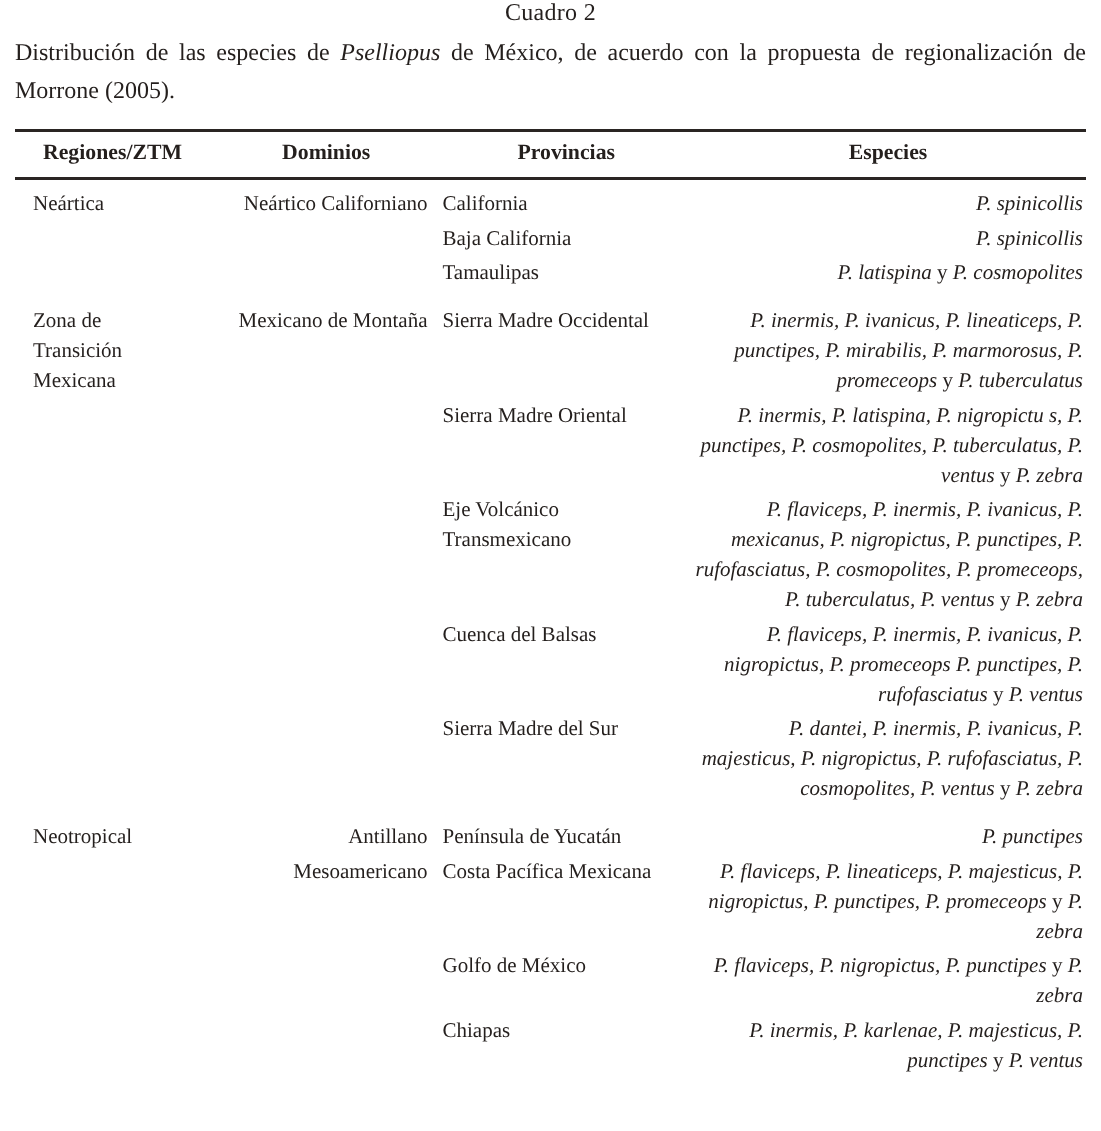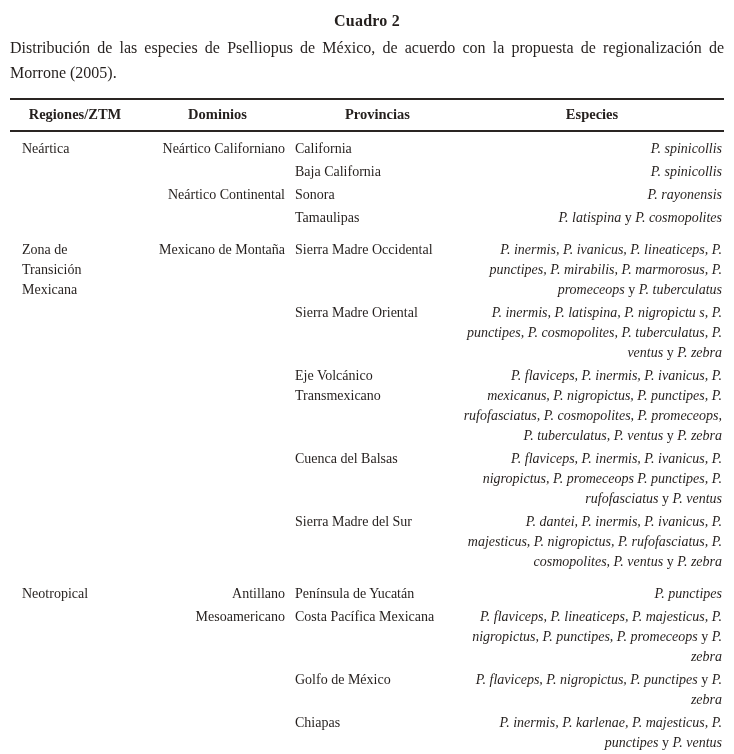--- a/index.html
+++ b/index.html
@@ -7,32 +7,31 @@
     width: 734px; height: 754px;
     background: #ffffff;
     color: #241f1d;
     font-family: "Liberation Serif", "DejaVu Serif", serif;
     overflow: hidden;
   }
   .page { padding: 0 10px; }
 
   .table-title {
     text-align: center;
-    font-weight: bold;
+    font-weight: normal;
     font-size: 16px;
-    padding-top: 12px;
     letter-spacing: 0.2px;
   }
   .caption {
     margin-top: 5px;
     font-size: 16px;
     line-height: 25px;
     text-align: justify;
   }
-  .caption .genus { }
+  .caption .genus { font-style: italic; }
 
   .dtable { margin-top: 13px; }
   .rule-top    { border-top: 2px solid #2a2523; }
   .rule-mid    { border-top: 2px solid #2a2523; }
 
   .grid {
     display: grid;
     grid-template-columns: 130px 155px 165px 1fr;
     column-gap: 0;
   }
@@ -79,26 +78,20 @@
           <div class="cell-region"><span class="inner">Neártica</span></div>
           <div class="cell-dominio">Neártico Californiano</div>
           <div class="cell-prov">California</div>
           <div class="cell-esp">P. spinicollis</div>
         </div>
         <div class="grid trow">
           <div class="cell-region"></div>
           <div class="cell-dominio"></div>
           <div class="cell-prov">Baja California</div>
           <div class="cell-esp">P. spinicollis</div>
-        </div>
-        <div class="grid trow">
-          <div class="cell-region"></div>
-          <div class="cell-dominio">Neártico Continental</div>
-          <div class="cell-prov">Sonora</div>
-          <div class="cell-esp">P. rayonensis</div>
         </div>
         <div class="grid trow">
           <div class="cell-region"></div>
           <div class="cell-dominio"></div>
           <div class="cell-prov">Tamaulipas</div>
           <div class="cell-esp">P. latispina <span class="rom">y</span> P. cosmopolites</div>
         </div>
       </div>
 
       <div class="tgroup">

